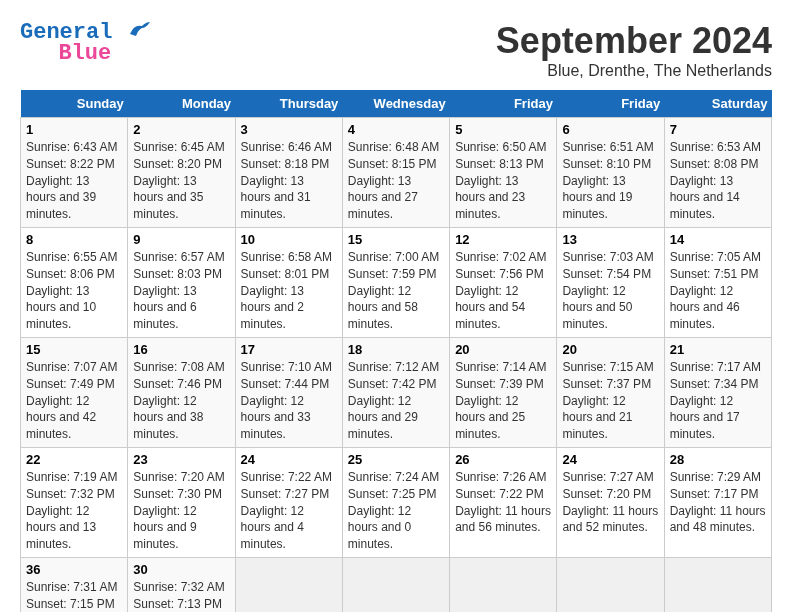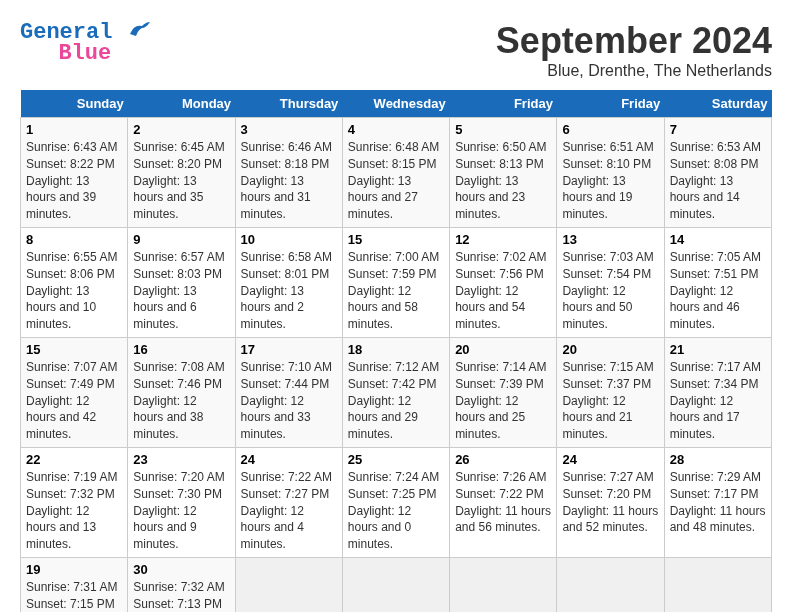--- a/index.html
+++ b/index.html
@@ -224,21 +224,21 @@
           <span class="day-num">24</span>
           <div class="day-info">Sunrise: 7:27 AM<br>Sunset: 7:20 PM<br>Daylight: 11 hours and 52 minutes.</div>
         </td>
         <td>
           <span class="day-num">28</span>
           <div class="day-info">Sunrise: 7:29 AM<br>Sunset: 7:17 PM<br>Daylight: 11 hours and 48 minutes.</div>
         </td>
       </tr>
       <tr>
         <td>
-          <span class="day-num">19</span>
+          <span class="day-num">36</span>
           <div class="day-info">Sunrise: 7:31 AM<br>Sunset: 7:15 PM<br>Daylight: 11 hours and 44 minutes.</div>
         </td>
         <td>
           <span class="day-num">30</span>
           <div class="day-info">Sunrise: 7:32 AM<br>Sunset: 7:13 PM<br>Daylight: 11 hours and 40 minutes.</div>
         </td>
         <td class="empty-cell"></td>
         <td class="empty-cell"></td>
         <td class="empty-cell"></td>
         <td class="empty-cell"></td>

